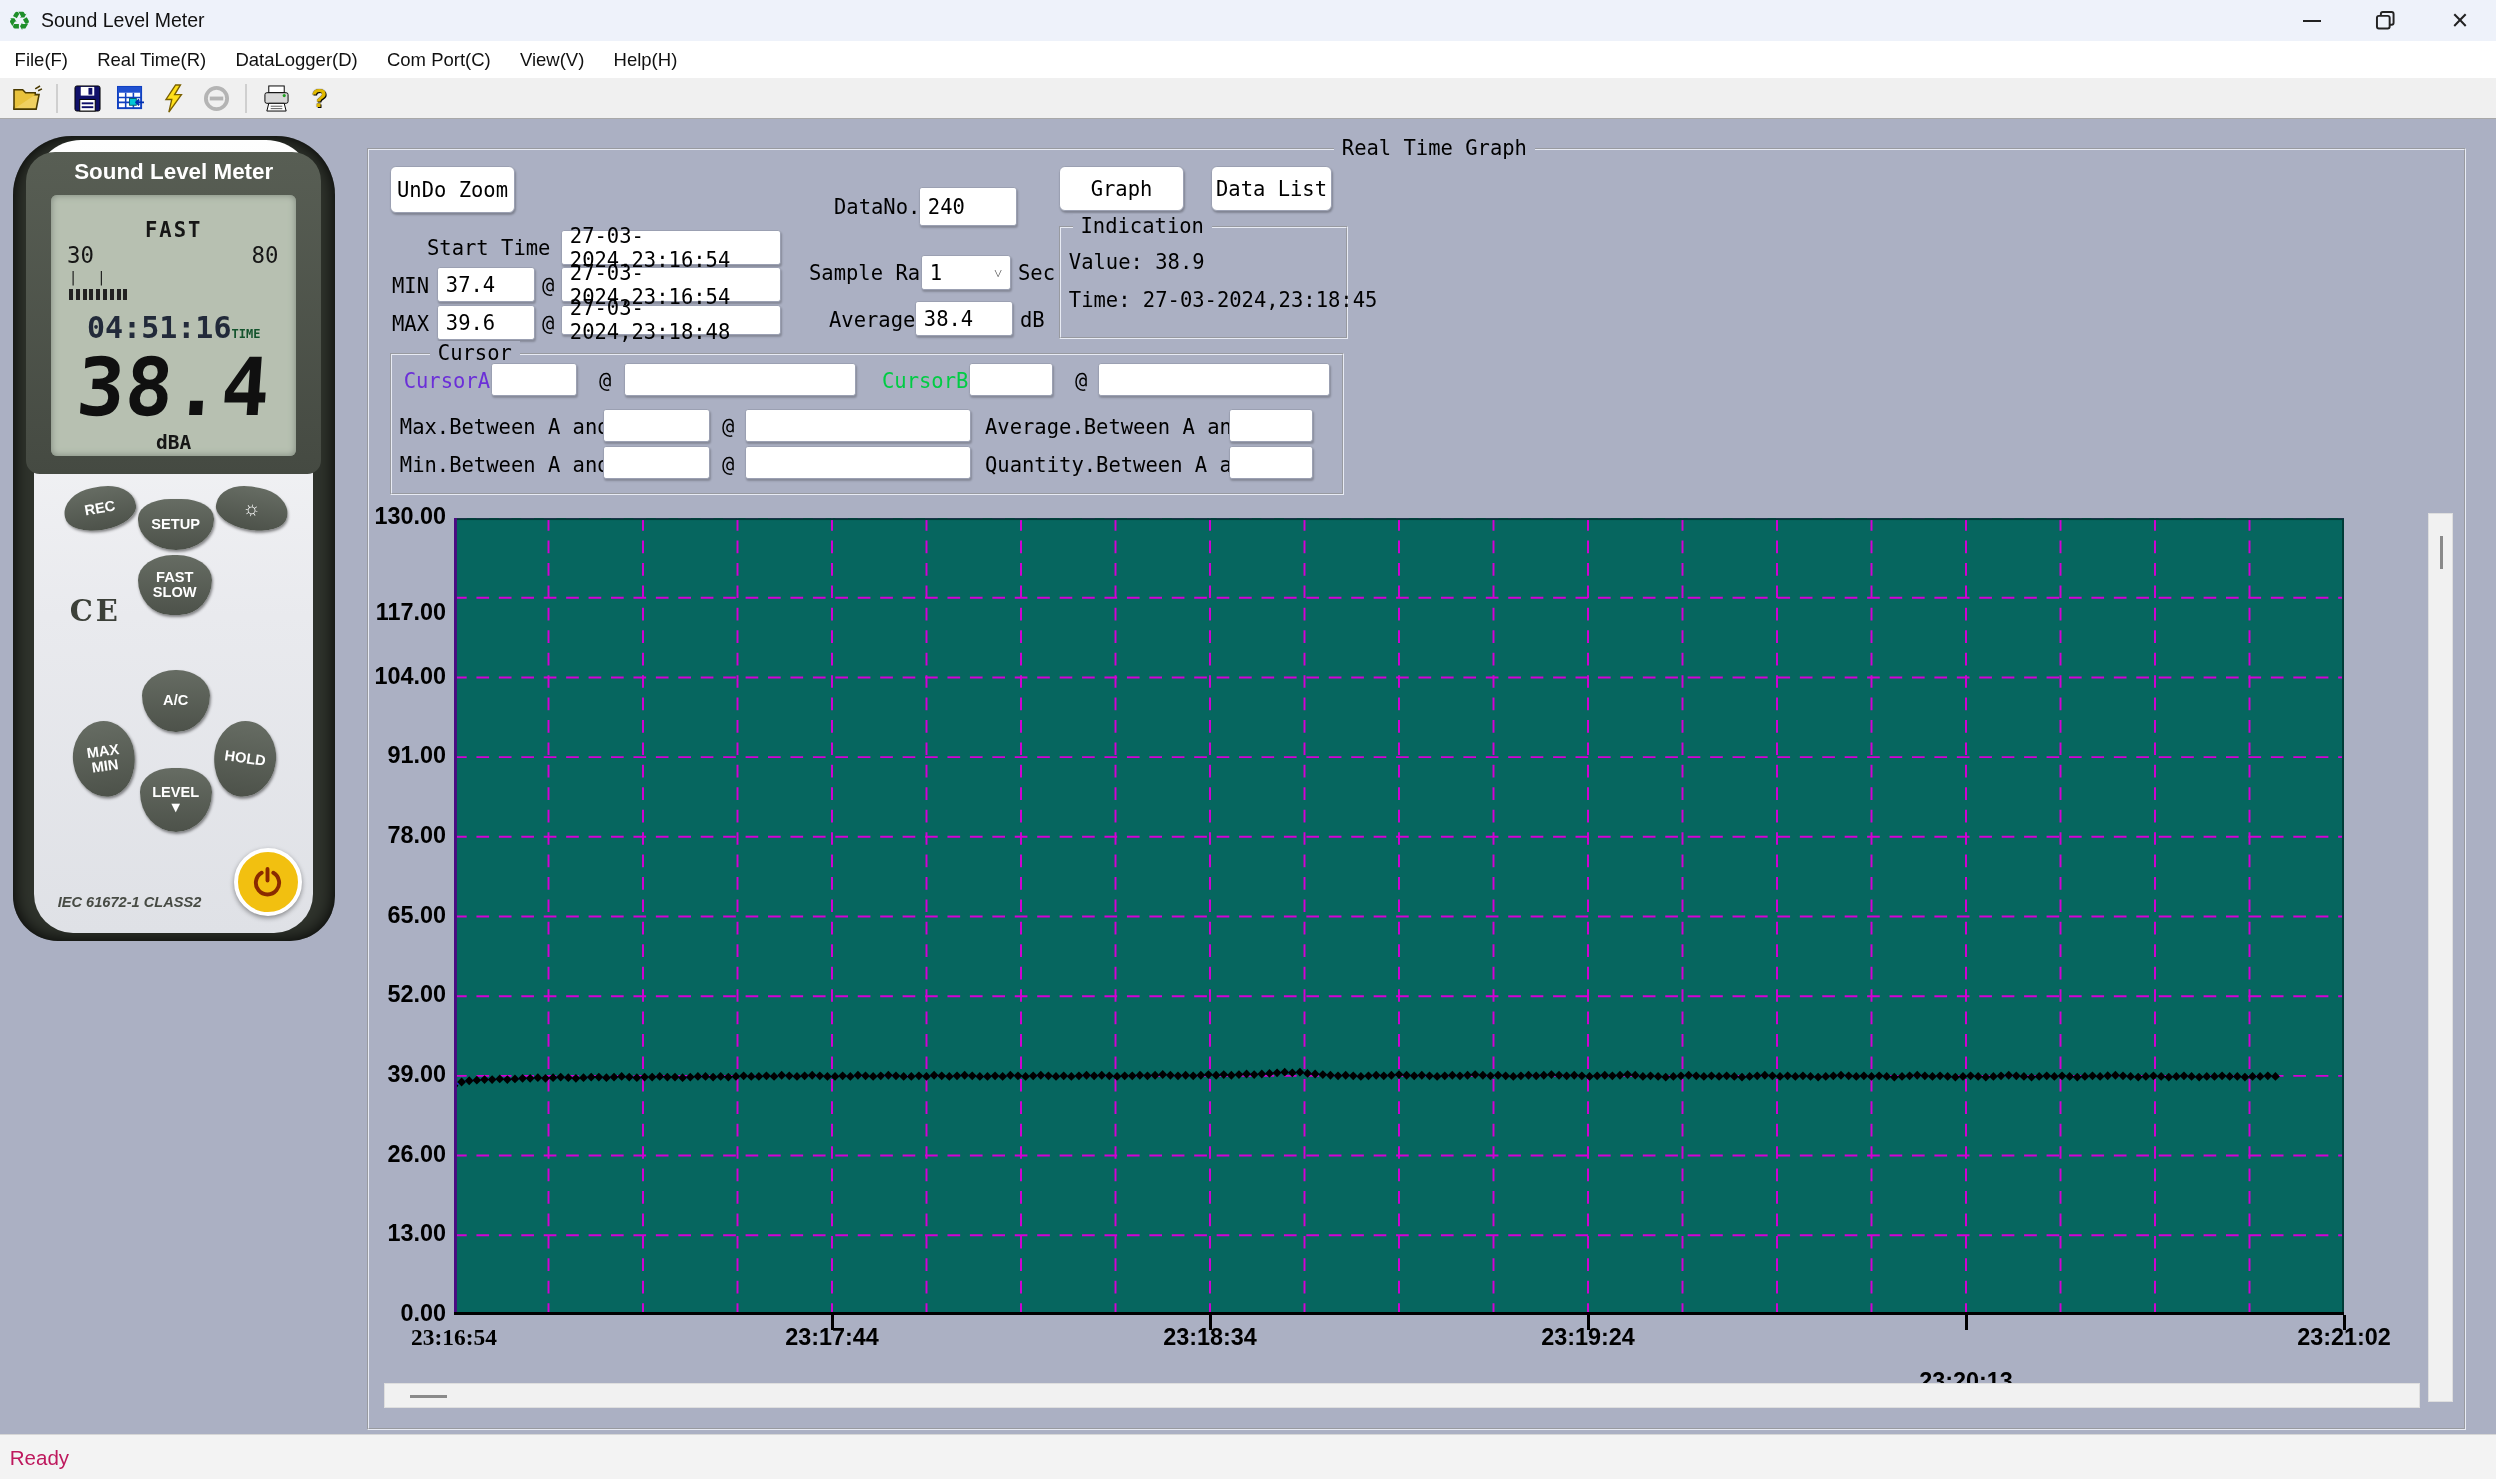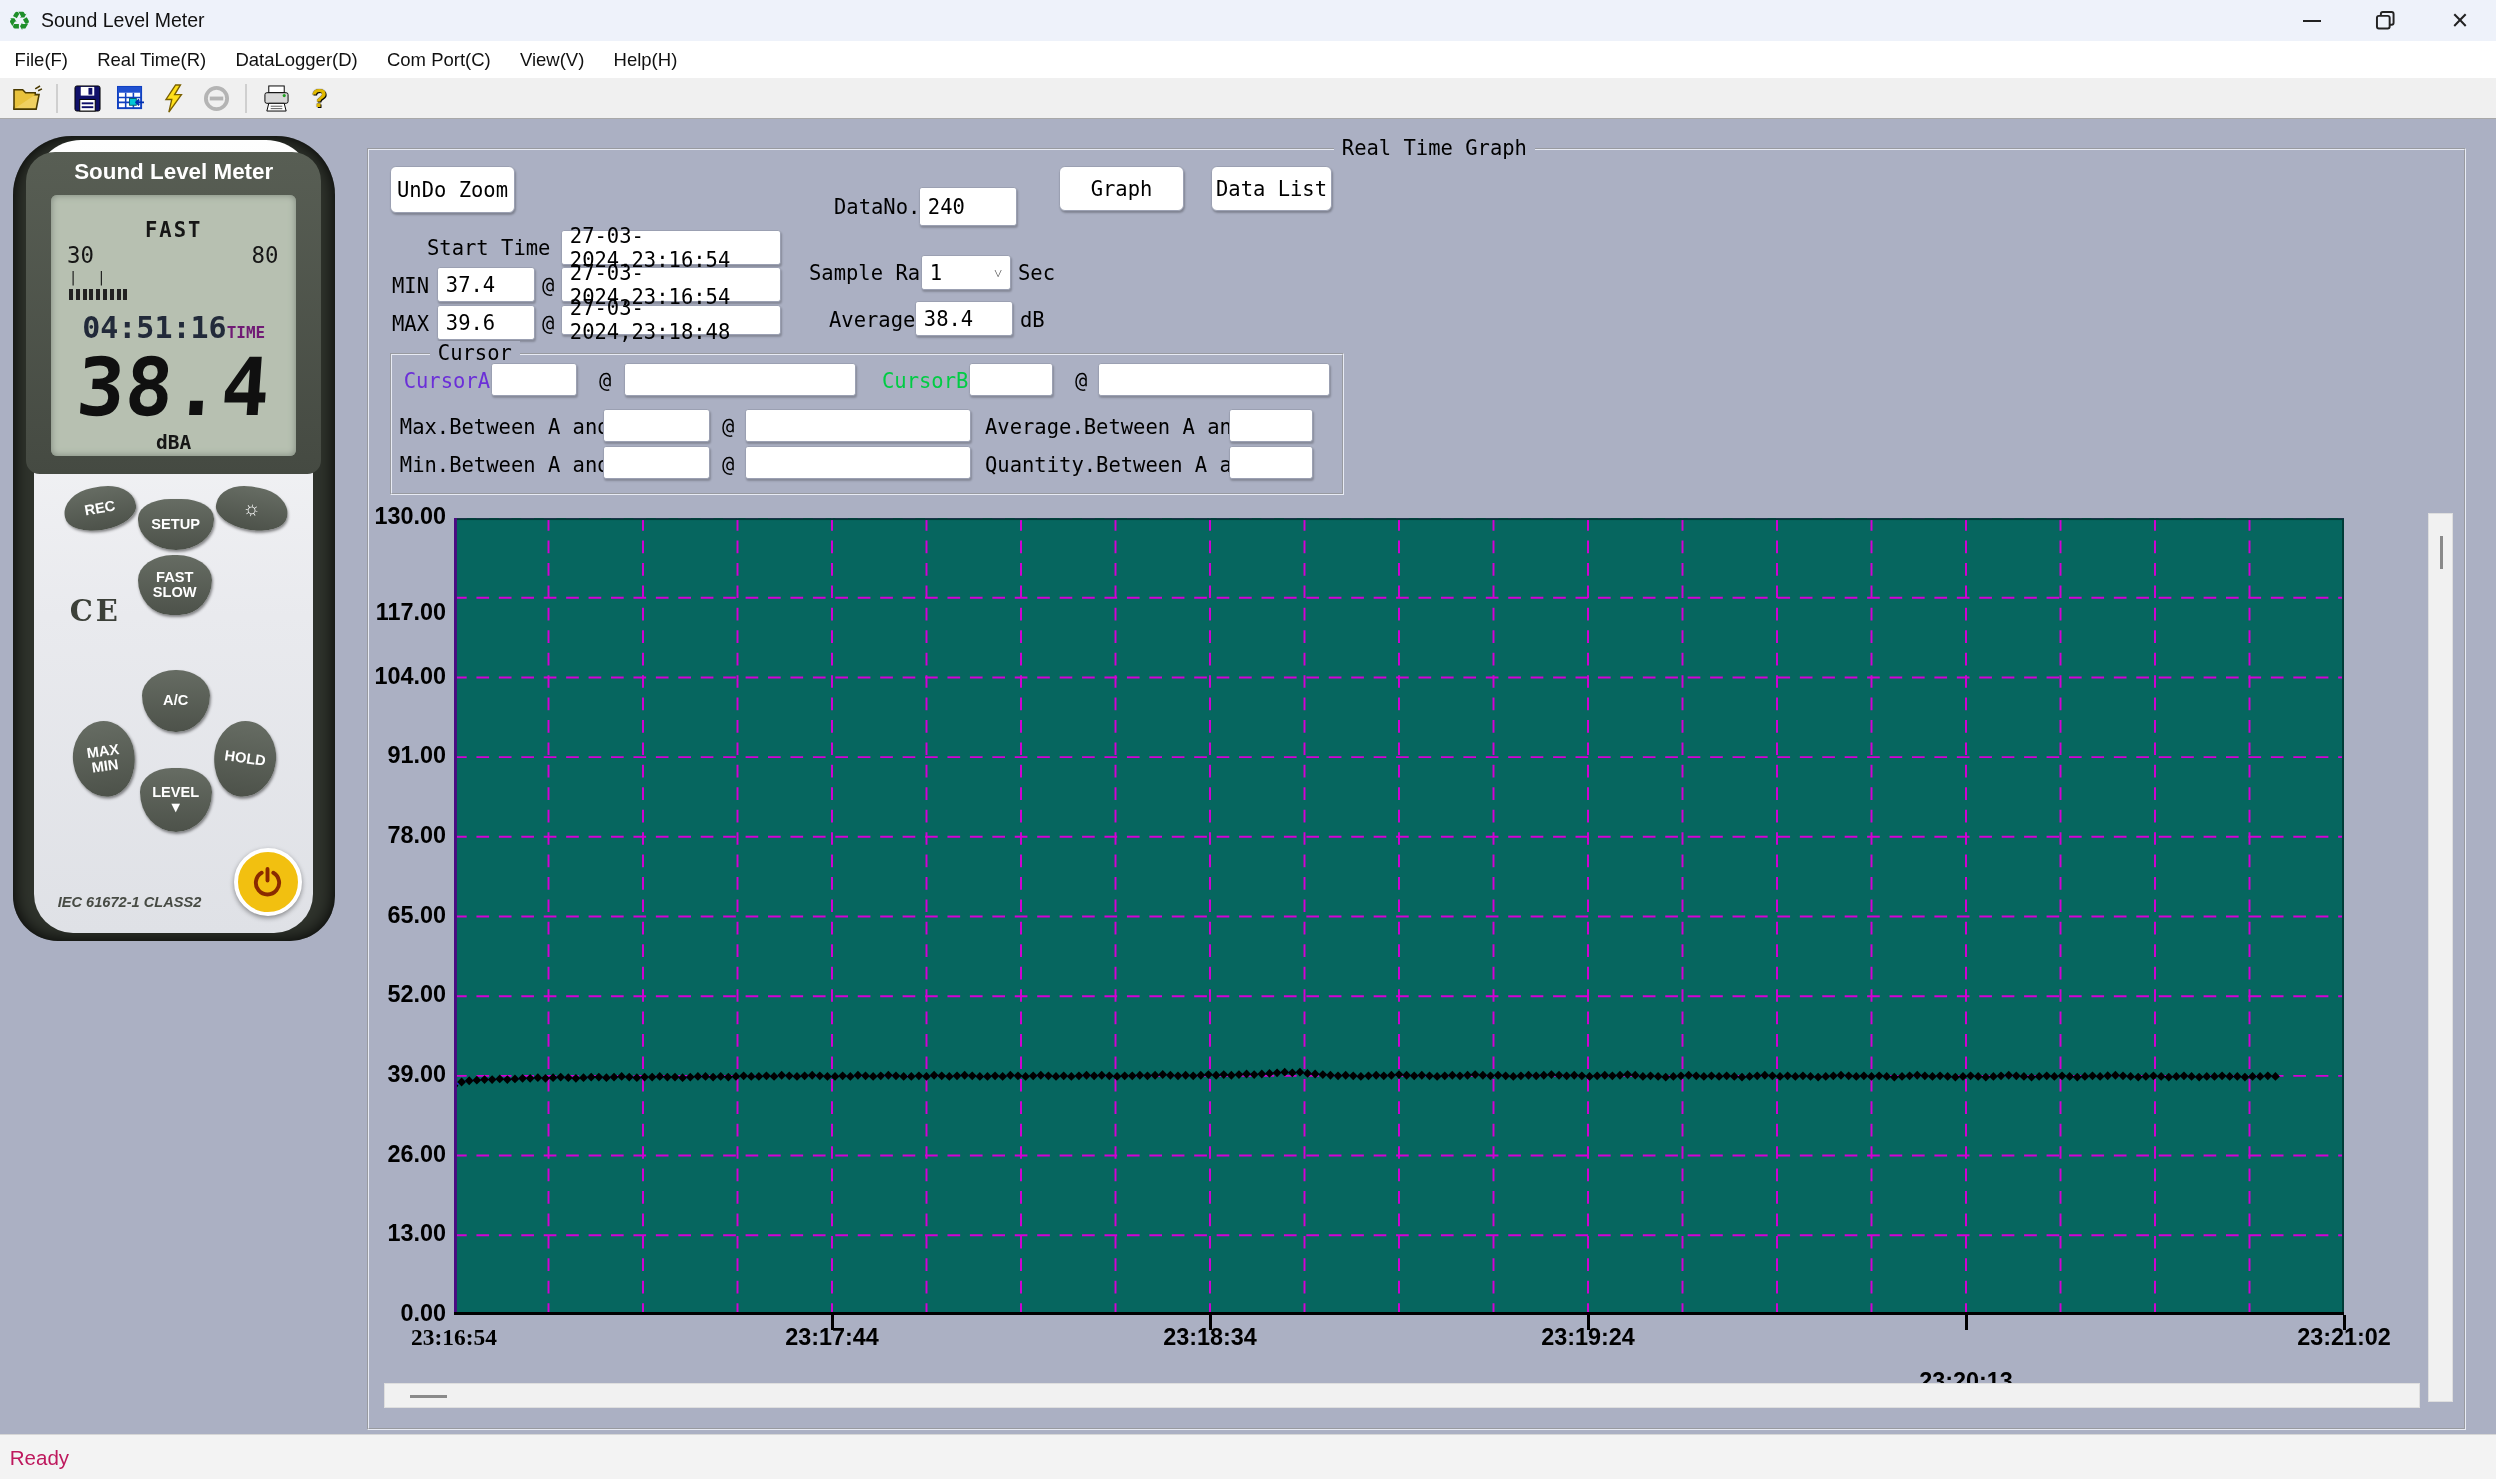--- a/index.html
+++ b/index.html
@@ -47,21 +47,21 @@
   #dev-face{position:absolute;left:21.5px;top:3.9px;right:21.5px;bottom:7.8px;background:linear-gradient(180deg,#fefefe,#e9eaee 60%,#dfe1e6);border-radius:47px 47px 39px 39px;}
   #dev-bezel{position:absolute;left:13.7px;top:15.6px;right:13.7px;height:322px;background:linear-gradient(180deg,#585e54,#454a42);border-radius:29px 29px 13.7px 13.7px;}
   #dev-brand{position:absolute;left:0;right:0;top:7.8px;text-align:center;color:#fff;font:bold 22.4px "Liberation Sans",sans-serif;}
   #dev-lcd{position:absolute;left:25px;right:25px;top:43px;bottom:17.6px;background:#b7c0b1;border-radius:5.9px;box-shadow:inset 0 0 7.8px #7b857a;font-family:"DejaVu Sans Mono",monospace;color:#161616;}
   #lcd-fast{position:absolute;left:0;right:0;top:23.4px;text-align:center;font-weight:bold;font-size:20.5px;letter-spacing:2px;}
   #lcd-30{position:absolute;left:15.6px;top:47px;font-size:22.4px;}
   #lcd-80{position:absolute;right:17.6px;top:47px;font-size:22.4px;}
   #lcd-ticks{position:absolute;left:17.6px;top:74px;font-size:13.7px;letter-spacing:5.9px;}
   #lcd-bar{position:absolute;left:17.6px;top:94px;width:60px;height:11.7px;background:repeating-linear-gradient(90deg,#222 0 3.9px,transparent 3.9px 6.8px);}
   #lcd-clock{position:absolute;left:0;right:0;top:115px;text-align:center;font-weight:bold;font-size:30px;color:#222a3a;}
-  #lcd-clock small{font-size:16px;font-weight:bold;color:#701a75;}
+  #lcd-clock small{font-size:12px;font-weight:bold;color:#14532d;}
   #lcd-read{position:absolute;left:0;right:0;top:146px;text-align:center;font-weight:bold;font-size:80px;transform:skewX(-4deg);color:#101010;}
   #lcd-unit{position:absolute;left:0;right:0;bottom:2px;text-align:center;font-weight:bold;font-size:19.5px;}
   .dkey{position:absolute;background:linear-gradient(180deg,#666c63,#4d524a);color:#fff;display:flex;flex-direction:column;align-items:center;justify-content:center;
         font:bold 14.6px "Liberation Sans",sans-serif;text-align:center;line-height:1.05;box-shadow:1px 2px 2.9px rgba(0,0,0,.45);}
   #dev-ce{position:absolute;left:57px;top:458px;font:bold 29px "DejaVu Serif",serif;color:#3c4039;letter-spacing:2.9px;}
   #dev-std{position:absolute;left:45px;top:758px;font:bold italic 14.6px "Liberation Sans",sans-serif;color:#474b44;}
   #dev-pwr{position:absolute;right:33px;top:712px;width:60px;height:60px;border-radius:50%;background:#f2c010;border:4.9px solid #fff;
            box-shadow:0 2px 4.9px rgba(0,0,0,.4);display:flex;align-items:center;justify-content:center;}
 </style>
 </head>
@@ -205,20 +205,29 @@
   <div class="abs gb" id="main-panel" style="left:367px;top:148px;width:2095px;height:1278px;">
     <div class="gb-legend" style="left:965px;">Real Time Graph</div>
   </div>
 
   <div class="abs pbtn" style="left:390px;top:166px;width:125px;height:47px;">UnDo Zoom</div>
   <div class="abs lbl" style="left:834px;top:195px;">DataNo.</div>
   <div class="abs field" style="left:919px;top:187px;width:98px;height:39px;">240</div>
   <div class="abs pbtn" style="left:1059px;top:166px;width:125px;height:45px;">Graph</div>
   <div class="abs pbtn" style="left:1211px;top:166px;width:121px;height:45px;">Data List</div>
 
+  <div class="abs gb" style="left:1059px;top:226px;width:285px;height:109px;">
+    <div class="gb-legend" style="left:11.7px;">Indication</div>
+    <div class="lbl" style="position:absolute;left:7.8px;top:21.5px;">
+      <span>Value:</span> <span>38.9</span>
+    </div>
+    <div class="lbl" style="position:absolute;left:7.8px;top:60px;">
+      <span>Time:</span> <span>27-03-2024,23:18:45</span>
+    </div>
+  </div>
 
   <div class="abs lbl" style="left:427px;top:236px;">Start Time</div>
   <div class="abs field" style="left:561px;top:230px;width:220px;height:35px;">27-03-2024,23:16:54</div>
 
   <div class="abs lbl" style="left:392px;top:274px;">MIN</div>
   <div class="abs field" style="left:437px;top:267px;width:98px;height:35px;">37.4</div>
   <div class="abs lbl" style="left:542px;top:274px;">@</div>
   <div class="abs field" style="left:561px;top:267px;width:220px;height:35px;">27-03-2024,23:16:54</div>
 
   <div class="abs lbl" style="left:392px;top:312px;">MAX</div>

